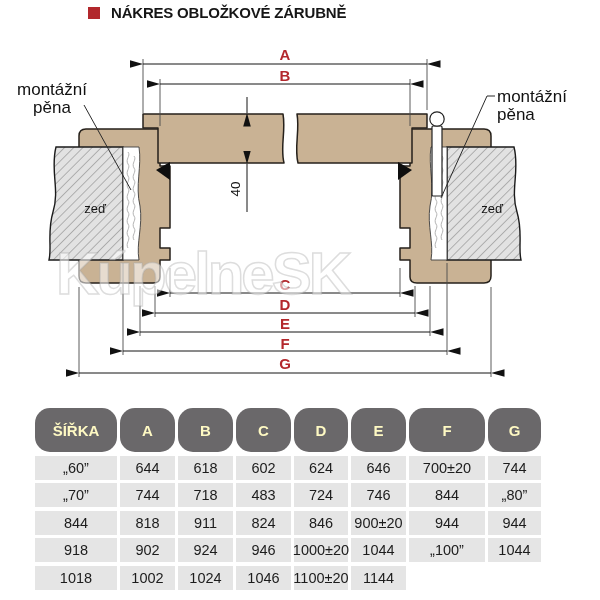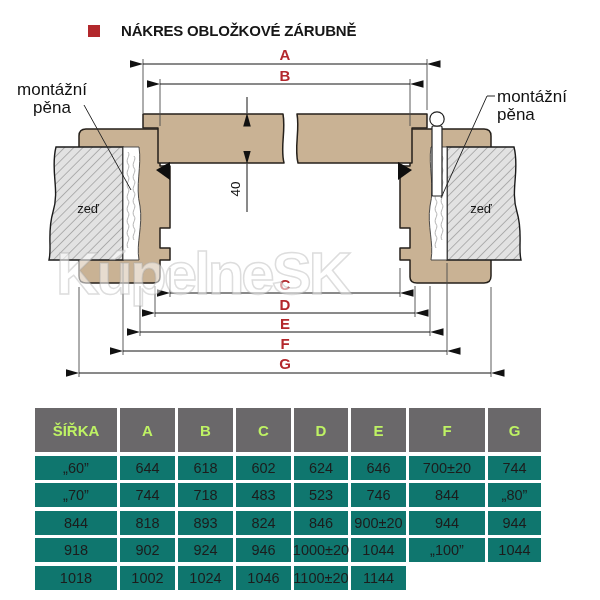--- a/index.html
+++ b/index.html
@@ -1,54 +1,54 @@
 <!DOCTYPE html>
 <html><head>
 <meta charset="utf-8">
 <style>
   html,body{margin:0;padding:0;}
   body{
     width:600px;height:600px;position:relative;overflow:hidden;
     background:#ffffff;font-family:"Liberation Sans", sans-serif;
   }
-  .title-row{position:absolute;left:88px;top:22px;display:flex;align-items:center;gap:21px;z-index:4;}
+  .title-row{position:absolute;left:88px;top:4px;display:flex;align-items:center;gap:11px;z-index:4;}
   .title-sq{width:12px;height:12px;background:#b2282c;flex:0 0 auto;}
   .title-tx{font-size:15px;font-weight:bold;color:#161616;letter-spacing:-0.2px;white-space:nowrap;}
 
   svg.diagram{position:absolute;left:0;top:0;z-index:1;}
 
   .dim{position:absolute;left:245px;width:80px;text-align:center;
        color:#b3282d;font-weight:bold;font-size:15px;z-index:2;line-height:1;}
   .dimA{top:47px}.dimB{top:68px}.dimC{top:277px}.dimD{top:297px}
   .dimE{top:316px}.dimF{top:336px}.dimG{top:356px}
 
   .lbl40{position:absolute;left:221px;top:181px;width:32px;height:16px;
          text-align:center;font-size:13.5px;color:#111;z-index:2;
          transform:rotate(-90deg);line-height:1;}
 
   .foam-lbl{position:absolute;font-size:17px;color:#111;line-height:1.08;z-index:2;}
   .foam-left{left:14px;top:81px;width:76px;text-align:center;}
   .foam-right{left:497px;top:88px;width:76px;text-align:left;}
-  .zed{position:absolute;font-size:13px;color:#141414;z-index:2;text-align:center;}
+  .zed{position:absolute;font-size:13px;color:#141414;z-index:2;text-align:right;}
   .zed-left{left:70px;top:201px;width:36px;}
   .zed-right{left:459px;top:201px;width:44px;}
 
   .watermark{position:absolute;left:56px;top:244px;z-index:3;
     font-size:60px;font-weight:bold;letter-spacing:-3px;line-height:1;
     color:rgba(255,255,255,0.55);
     -webkit-text-stroke:1.5px rgba(170,170,170,0.40);
     white-space:nowrap;pointer-events:none;}
 
   .tbl{position:absolute;left:35px;top:408px;z-index:4;display:grid;
        grid-template-columns:82px 55px 55px 55px 54px 55px 76px 53px;
        grid-template-rows:44px repeat(5,24px);
        gap:3.5px 3px;background:#ffffff;}
-  .th{background:#6a686a;color:#bef264;font-weight:bold;font-size:15px;
-      display:flex;align-items:center;justify-content:center;}
-  .td{background:#0f766e;color:#1c1c1c;font-size:14.5px;
+  .th{background:#6a686a;color:#fef9c3;font-weight:bold;font-size:15px;
+      display:flex;align-items:center;justify-content:center;border-radius:15px;}
+  .td{background:#e5e5e5;color:#1c1c1c;font-size:14.5px;
       display:flex;align-items:center;justify-content:center;}
 </style>
 </head>
 <body>
 
 <div class="title-row">
   <span class="title-sq"></span>
   <span class="title-tx">NÁKRES OBLOŽKOVÉ ZÁRUBNĚ</span>
 </div>
 
@@ -174,28 +174,28 @@
   <div class="td">602</div>
   <div class="td">624</div>
   <div class="td">646</div>
   <div class="td">700±20</div>
   <div class="td">744</div>
 
   <div class="td">„70”</div>
   <div class="td">744</div>
   <div class="td">718</div>
   <div class="td">483</div>
-  <div class="td">523</div>
+  <div class="td">724</div>
   <div class="td">746</div>
   <div class="td">844</div>
 
   <div class="td">„80”</div>
   <div class="td">844</div>
   <div class="td">818</div>
-  <div class="td">893</div>
+  <div class="td">911</div>
   <div class="td">824</div>
   <div class="td">846</div>
   <div class="td">900±20</div>
   <div class="td">944</div>
 
   <div class="td">944</div>
   <div class="td">918</div>
   <div class="td">902</div>
   <div class="td">924</div>
   <div class="td">946</div>

